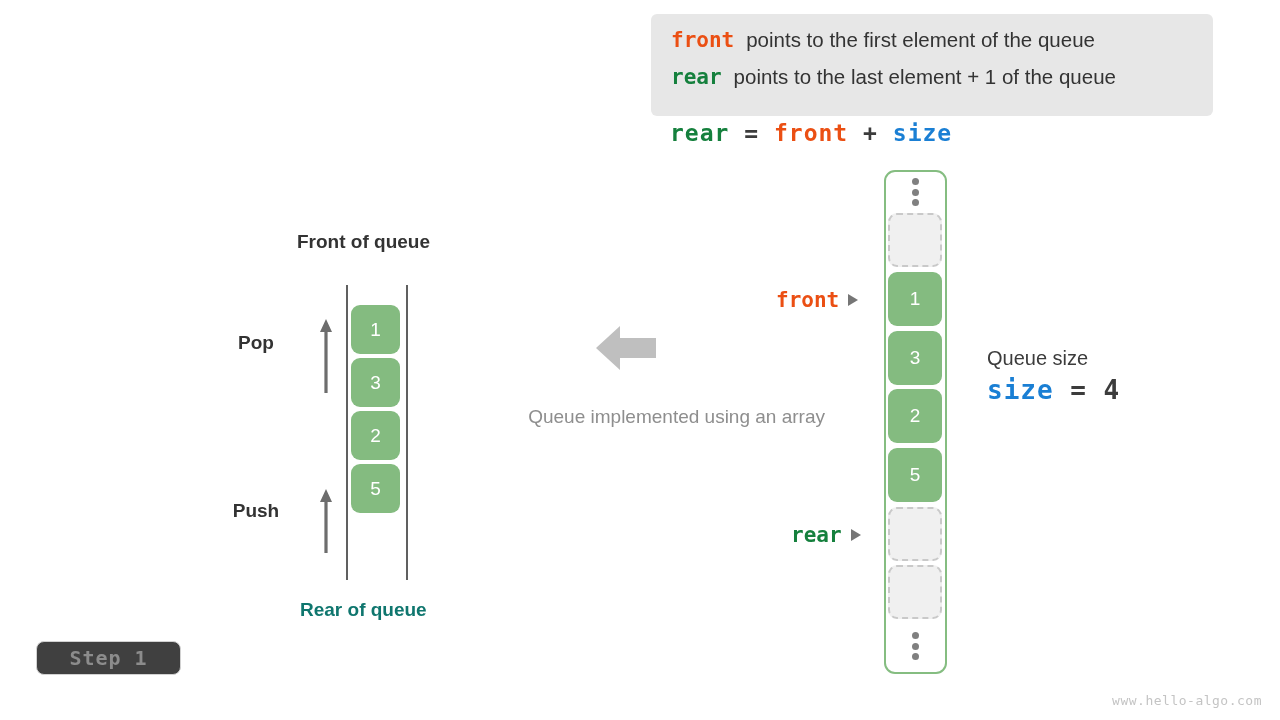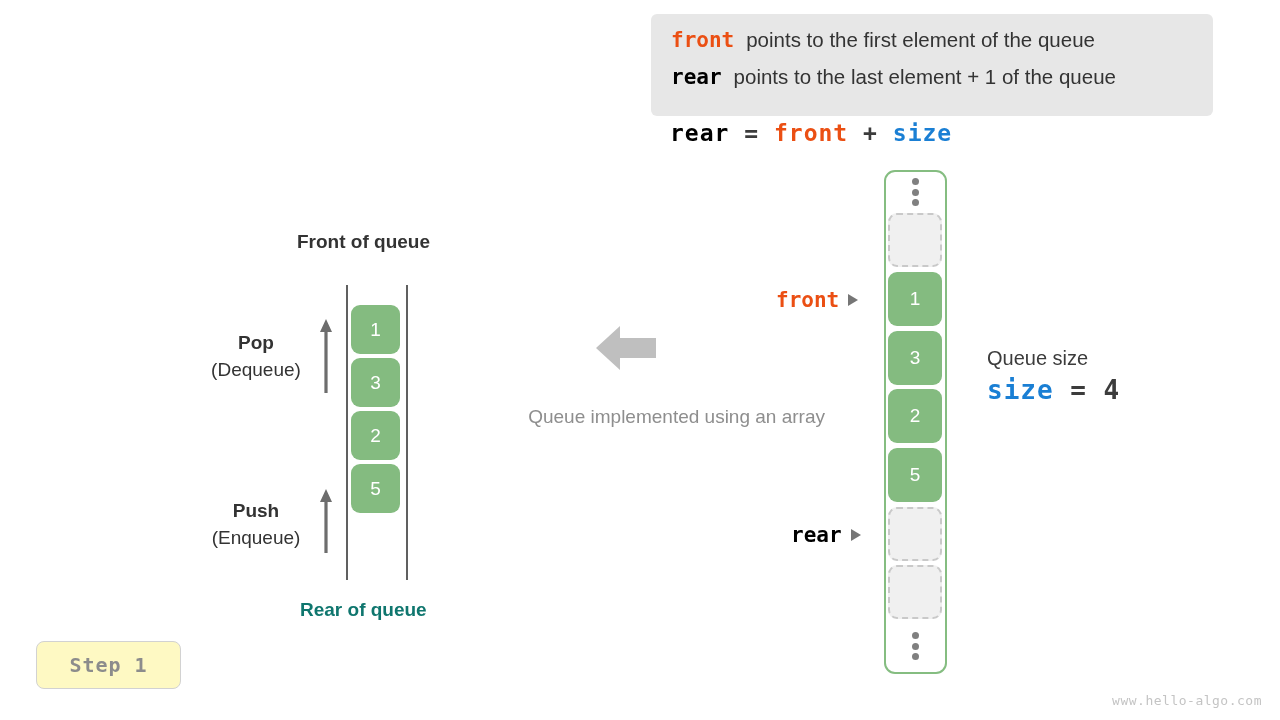--- a/index.html
+++ b/index.html
@@ -31,21 +31,21 @@
     display: flex;
     align-items: baseline;
     height: 37px;
     white-space: nowrap;
   }
   .mono {
     font-family: "DejaVu Sans Mono", "Liberation Mono", monospace;
     font-weight: bold;
   }
   .kw-front { color: #eb4f13; }
-  .kw-rear  { color: #000000; }
+  .kw-rear  { color: #15803d; }
   .kw-size  { color: #1a7fd4; }
   .info-key { font-size: 21px; }
   .info-text {
     font-size: 20.5px;
     color: #333333;
     margin-left: 12px;
   }
 
   
   #formula {
@@ -216,24 +216,24 @@
   #queue-size-expr {
     font-size: 26px;
     line-height: 36px;
     letter-spacing: 1px;
   }
 
   
   #step-badge {
     position: absolute;
     left: 36px; top: 641px;
-    width: 145px; height: 48px;
+    width: 145px; height: 34px;
     border: 1.5px solid #d2d2d2;
     border-radius: 8px;
-    background: #fef9c3;
+    background: #404040;
     display: flex;
     align-items: center;
     justify-content: center;
     font-family: "DejaVu Sans Mono", "Liberation Mono", monospace;
     font-weight: bold;
     font-size: 20px;
     color: #8c8c8c;
     letter-spacing: 1px;
     box-sizing: border-box;
   }
@@ -278,25 +278,23 @@
   <div class="rail" id="rail-left"></div>
   <div class="rail" id="rail-right"></div>
 
   <div class="qcell" style="top:305px">1</div>
   <div class="qcell" style="top:358px">3</div>
   <div class="qcell" style="top:411px">2</div>
   <div class="qcell" style="top:464px">5</div>
 
   <div class="op-label" id="pop-label">
     <span class="op-name">Pop</span>
-    <span class="op-sub">(Dequeue)</span>
   </div>
   <div class="op-label" id="push-label">
     <span class="op-name">Push</span>
-    <span class="op-sub">(Enqueue)</span>
   </div>
 
   <svg class="uparrow" style="left:318px; top:315px;" width="16" height="78" viewBox="0 0 16 78">
     <path d="M8 4 L14 17 L9.6 17 L9.6 78 L6.4 78 L6.4 17 L2 17 Z" fill="#6d6d6d"></path>
   </svg>
   <svg class="uparrow" style="left:318px; top:485px;" width="16" height="68" viewBox="0 0 16 68">
     <path d="M8 4 L14 17 L9.6 17 L9.6 68 L6.4 68 L6.4 17 L2 17 Z" fill="#6d6d6d"></path>
   </svg>
 
   <div id="rear-of-queue-label">Rear of queue</div>

